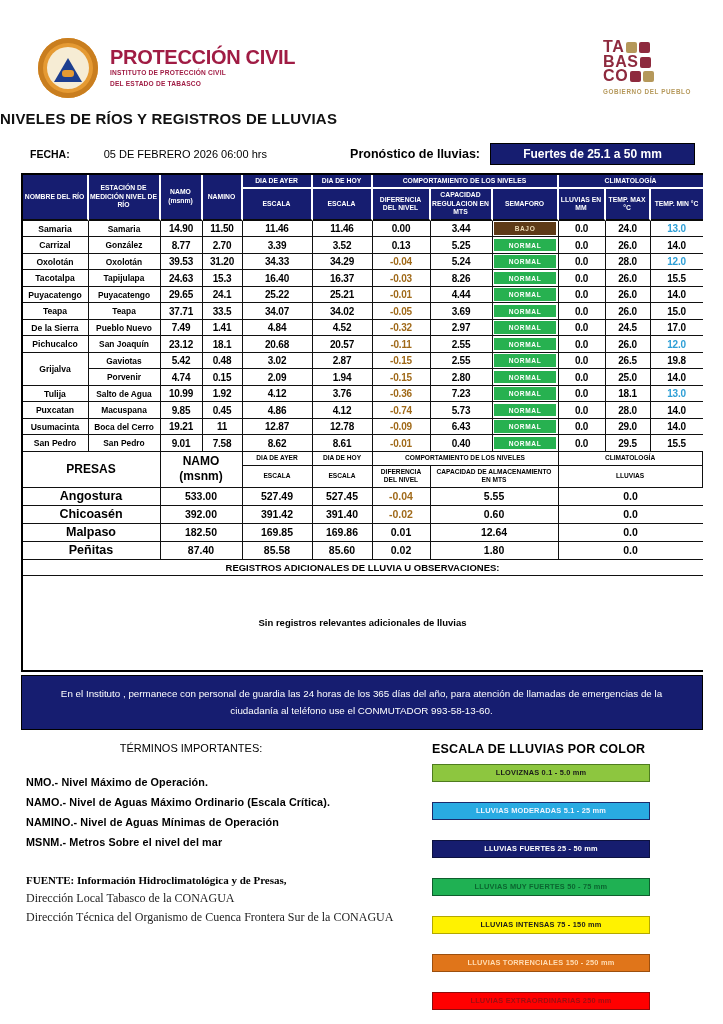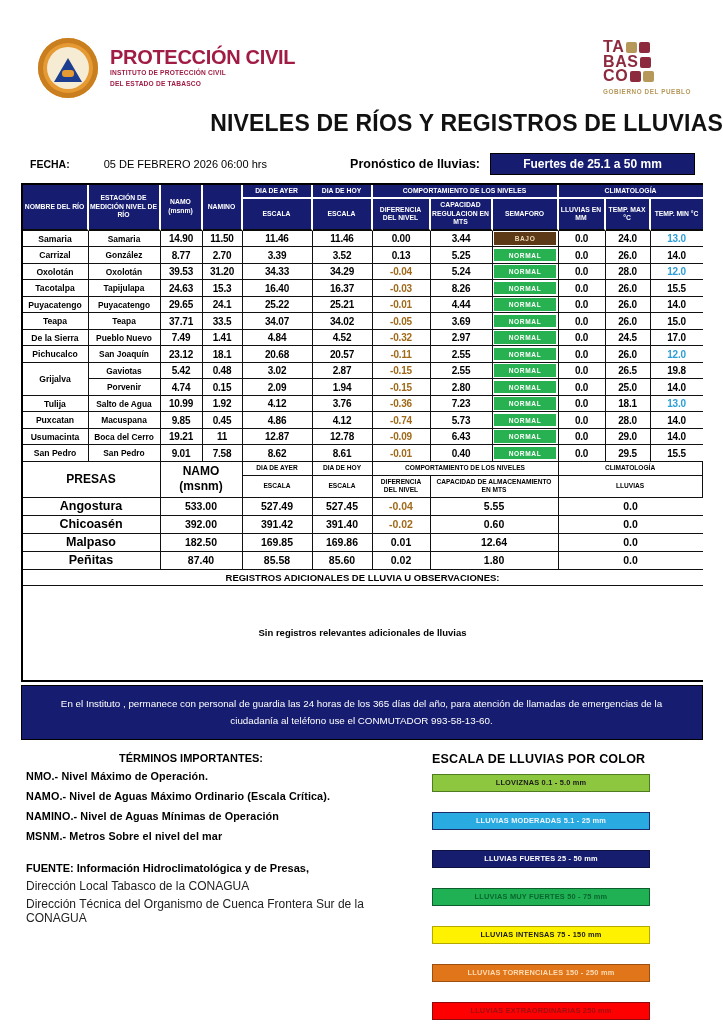--- a/index.html
+++ b/index.html
@@ -15,21 +15,21 @@
   .emblem-tri::after { content:""; position:absolute; left:-6px; top:12px; width:12px; height:7px; background:#e59a33; border-radius:3px; }
   .agency-text .t { color:#a01c44; font-weight:bold; font-size:20px; letter-spacing:-0.3px; line-height:1; }
   .agency-text .s { color:#a01c44; font-weight:bold; font-size:6.6px; letter-spacing:0.2px; margin-top:2px; line-height:1.35; }
   .tab-logo { margin-left:auto; margin-top:2px; }
   .tab-row { display:flex; align-items:center; gap:2px; line-height:0.92; }
   .tab-txt { color:#8e2a3e; font-weight:bold; font-size:16px; letter-spacing:0.5px; }
   .glyph { width:11px; height:11px; border-radius:2px; display:inline-block; }
   .g-tan { background:#b5985a; } .g-mar { background:#8e2a3e; }
   .tab-caption { color:#b5985a; font-weight:bold; font-size:6.3px; letter-spacing:0.6px; margin-top:4px; }
 
-  .doc-title { text-align:right; font-weight:bold; font-size:23px; letter-spacing:0.2px; color:#111; margin-top:12px; }
+  .doc-title { text-align:left; font-weight:bold; font-size:15px; letter-spacing:0.2px; color:#111; margin-top:12px; }
 
   
   .meta { display:flex; align-items:center; padding:0 28px 0 30px; margin-top:16px; }
   .fecha-label { font-weight:bold; font-size:10.5px; }
   .fecha-value { font-weight:normal; font-size:11px; margin-left:34px; }
   .pron-label { font-weight:bold; font-size:12.5px; margin-left:auto; }
   .pron-box { background:#161d70; color:#fff; font-weight:bold; font-size:12px; text-align:center; border:1.5px solid #000; padding:3px 10px; margin-left:10px; width:205px; }
 
   
   .tblwrap { width:682px; margin:8px auto 0 auto; border:2.5px solid #000; }
@@ -58,23 +58,23 @@
   .presa-n { font-weight:bold; font-size:10.5px; height:18px; }
   .regtitle { font-weight:bold; font-size:9.5px; height:16px; }
   .obs { font-weight:bold; font-size:9.5px; height:94px; }
 
   
   .notice { width:682px; margin:3px auto 0 auto; background:#161d70; border:1.5px solid #000; color:#fff; font-size:9.8px; text-align:center; padding:9px 36px; line-height:1.8; }
 
   
   .bottom { display:flex; padding:0 22px 0 26px; margin-top:12px; }
   .bottom-left { width:392px; }
-  .terms-title { font-weight:bold; font-size:11px; text-align:center; width:330px; margin-bottom:6px; }
+  .terms-title { font-weight:normal; font-size:11px; text-align:center; width:330px; margin-bottom:22px; }
   .term { font-weight:bold; font-size:10.8px; margin-bottom:8px; letter-spacing:0.1px; }
-  .fuente { margin-top:20px; }
+  .fuente { margin-top:26px;font-family:Liberation Serif, serif; }
   .fuente .f1 { font-weight:bold; font-size:11px; margin-bottom:5px; }
   .fuente .f2 { font-size:12px; margin-bottom:4px; color:#222; }
   .bottom-right { flex:1; padding-left:14px; }
   .scale-title { font-weight:bold; font-size:12.5px; letter-spacing:0.2px; margin-bottom:8px; }
   .scale-bar { width:218px; border:1.2px solid #333; font-weight:bold; font-size:7.4px; text-align:center; padding:3.5px 0; margin-bottom:20px; letter-spacing:0.2px; }
 </style>
 </head>
 <body>
 
 <div class="page">

